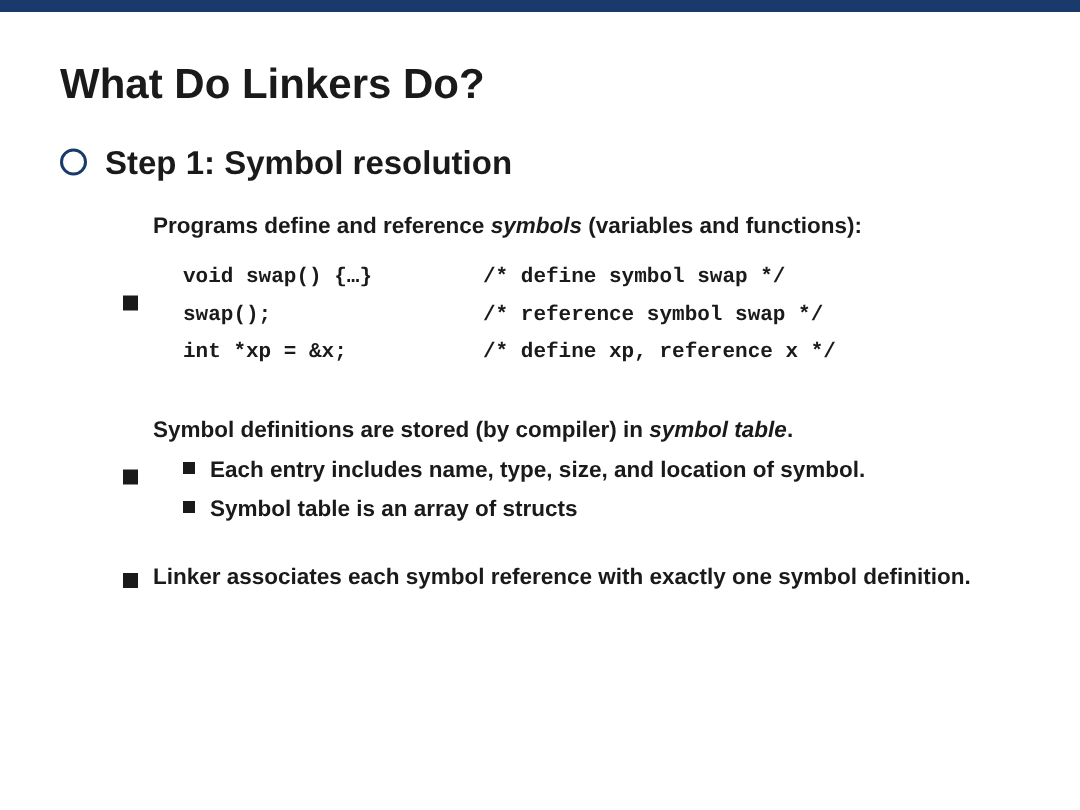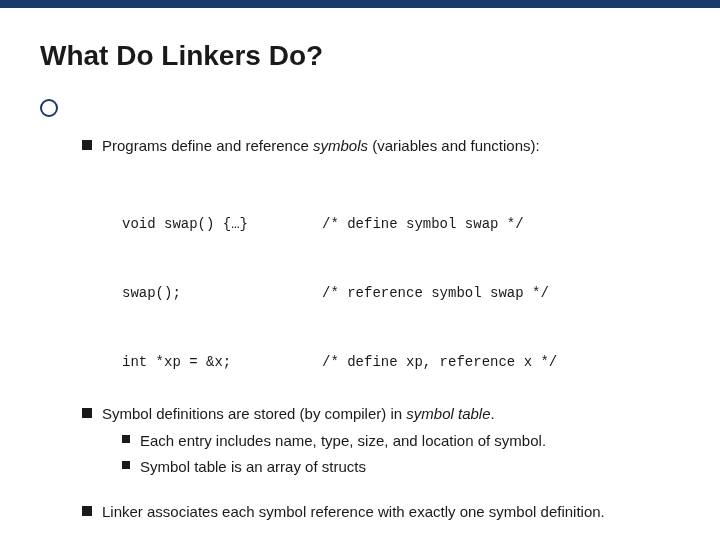--- a/index.html
+++ b/index.html
@@ -55,22 +55,23 @@
       color: #1a1a1a;
     }
 
     .sub-section {
       margin-left: 42px;
       margin-bottom: 18px;
     }
 
     .square-bullet {
       display: flex;
-      align-items: flex-start;
+      align-items: center;
       margin-bottom: 10px;
+      font-weight: bold;
     }
 
     .bullet-square {
       width: 10px;
       height: 10px;
       background: #1a1a1a;
       margin-right: 10px;
       margin-top: 5px;
       flex-shrink: 0;
     }
@@ -104,21 +105,20 @@
 
     .code-line {
       display: flex;
       align-items: baseline;
     }
 
     .code-left {
       display: inline-block;
       min-width: 200px;
       font-family: 'Courier New', Courier, monospace;
-      margin-top: 44px;
     }
 
     .code-comment {
       font-family: 'Courier New', Courier, monospace;
       color: #1a1a1a;
     }
 
     .sub-sub-section {
       margin-left: 20px;
       margin-top: 4px;
@@ -134,20 +134,21 @@
 <body>
 
 <div class="top-bar"></div>
 
 <div class="content">
 
   <h1 class="page-title">What Do Linkers Do?</h1>
 
   <div class="main-bullet">
     <div class="bullet-circle"></div>
+    <span class="main-bullet-text">Step 1: Symbol resolution</span>
   </div>
 
   <div class="sub-section">
     <div class="square-bullet">
       <div class="bullet-square"></div>
       <div>
         <span class="sub-text">Programs define and reference </span><span class="sub-text italic">symbols</span><span class="sub-text"> (variables and functions):</span>
         <div class="code-block">
           <div class="code-line">
             <span class="code-left">void swap() {…}</span>

